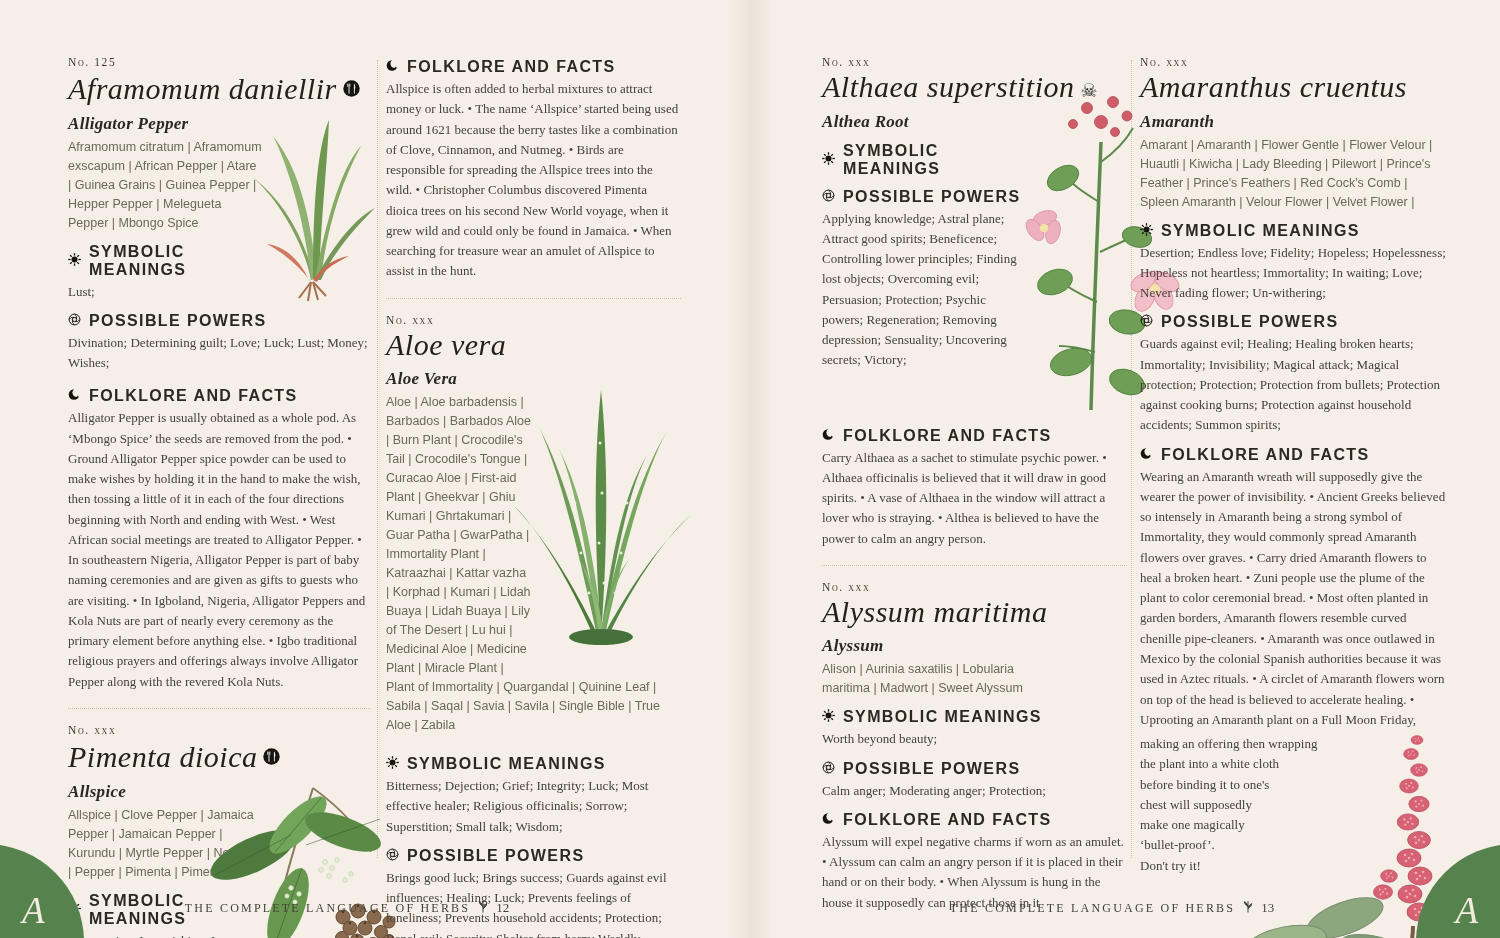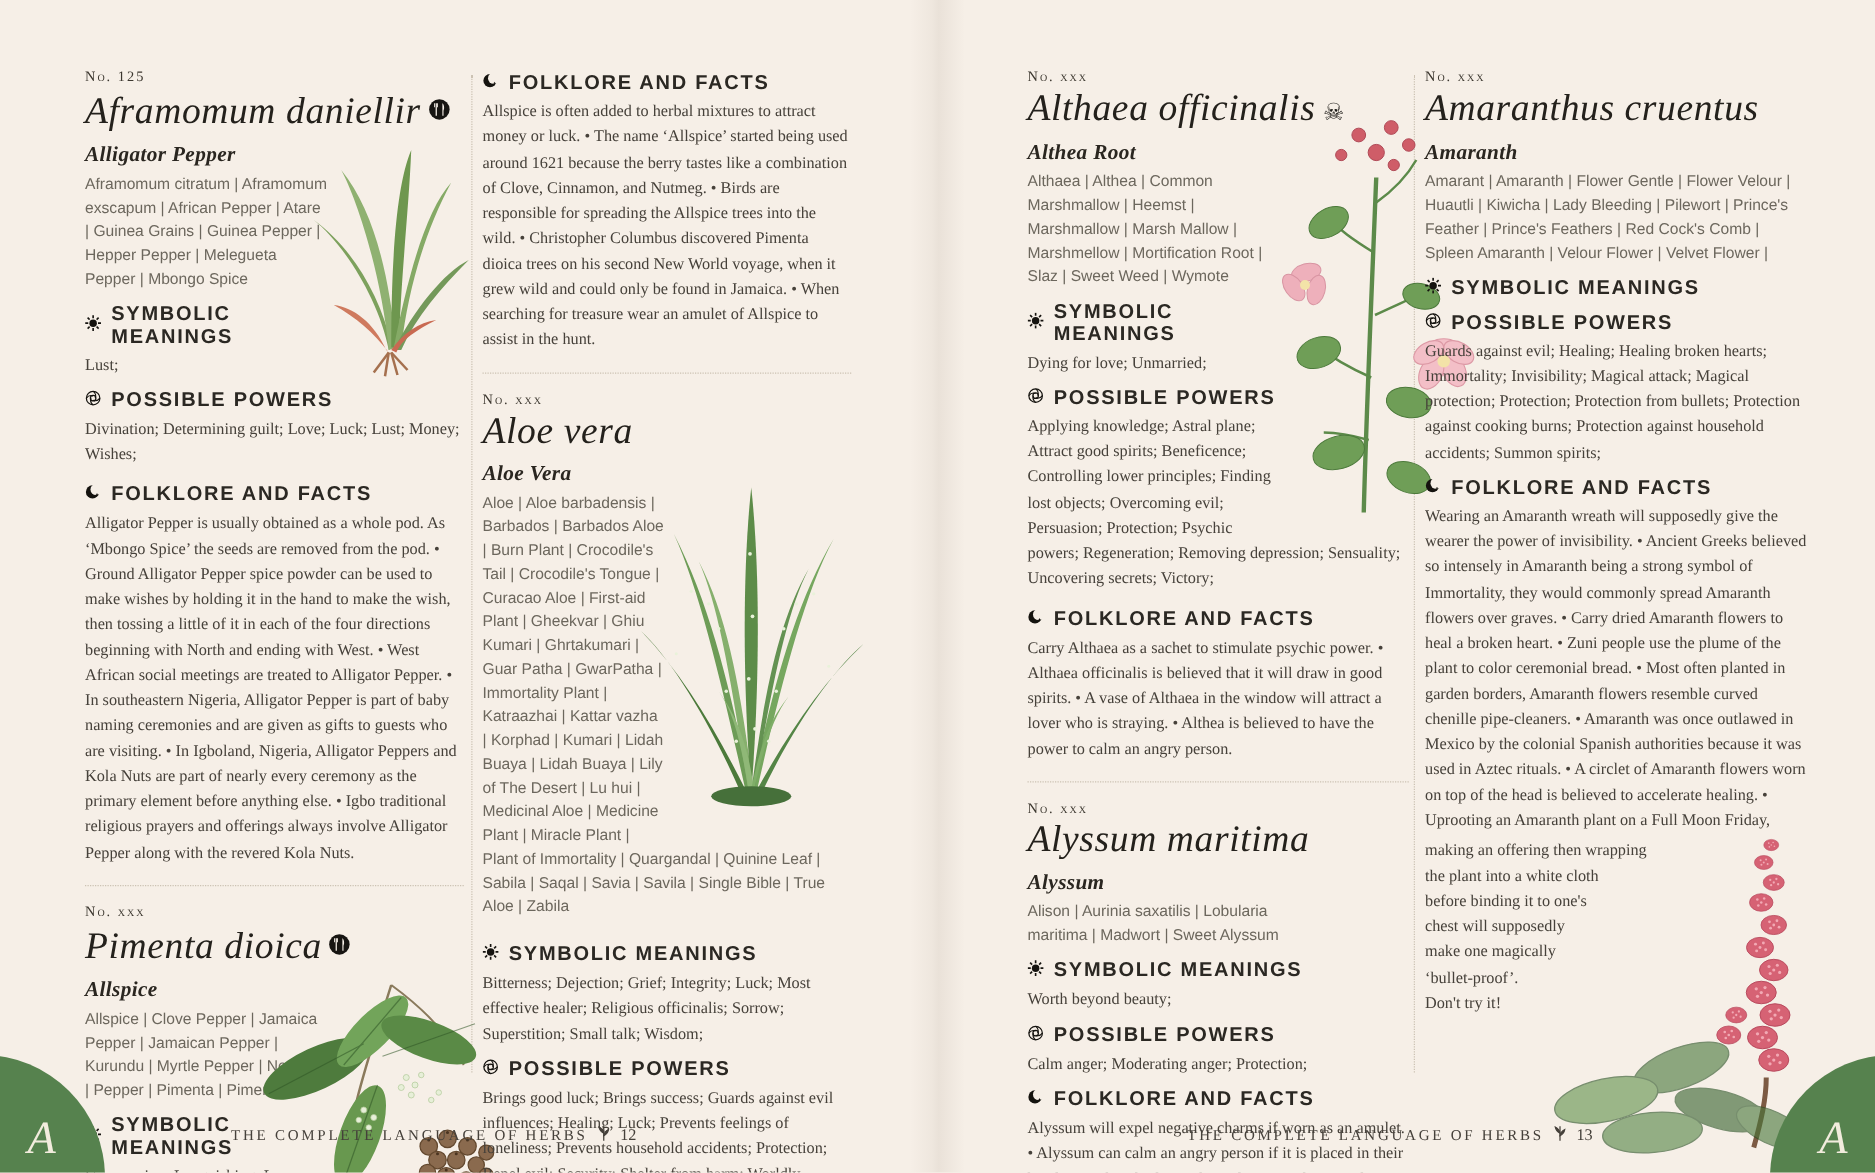--- a/index.html
+++ b/index.html
@@ -320,21 +320,21 @@
       <span class="sechead">POSSIBLE POWERS</span>
     </div>
     <p class="body">Brings good luck; Brings success; Guards against evil influences; Healing; Luck; Prevents feelings of loneliness; Prevents household accidents; Protection; Repel evil; Security; Shelter from harm; Worldly success;</p>
 
   </article>
 </div>
 
 <div class="col col3">
   <article class="entry">
     <div class="no">No. xxx</div>
-    <h2 class="latin"><span>Althaea officinalis</span><span class="skull">☠</span></h2>
+    <h2 class="latin"><span>Althaea superstition</span><span class="skull">☠</span></h2>
     <div class="illus il-althaea">
       <svg width="182" height="344" viewBox="0 0 182 344">
         <path d="M86,340 C88,262 92,172 96,72" stroke="#5c8a4a" stroke-width="3.5" fill="none"></path>
         <g stroke="#5c8a4a" stroke-width="2" fill="none">
           <path d="M96,92 C110,82 120,72 128,58"></path>
             <path d="M94,132 C78,122 66,114 56,102"></path>
           <path d="M95,182 C112,174 126,168 138,162"></path>
             <path d="M92,232 C74,224 60,216 48,206"></path>
           <path d="M90,282 C76,278 64,276 54,276"></path>
         </g>
@@ -364,28 +364,26 @@
         <circle cx="150" cy="219" r="5" fill="#f3e3a8"></circle>
         <g fill="#eeb0bb" stroke="#d894a2" stroke-width="0.8">
           <ellipse cx="40" cy="148" rx="12" ry="7" transform="rotate(-15 40 148)"></ellipse>
           <ellipse cx="30" cy="160" rx="12" ry="7" transform="rotate(55 30 160)"></ellipse>
           <ellipse cx="48" cy="162" rx="12" ry="7" transform="rotate(-75 48 162)"></ellipse>
         </g>
         <circle cx="39" cy="158" r="4" fill="#f3e3a8"></circle>
       </svg>
     </div>
     <h3 class="common">Althea Root</h3>
-    <p class="alts">Althaea | Althea | Common Marshmallow | Heemst | Marshmallow | Marsh Mallow | Marshmellow | Mortification Root | Slaz | Sweet Weed | Wymote</p>
     <div class="sec">
       <span class="icn"><svg width="13" height="13">
             <use href="#ic-sun"></use>
           </svg></span>
       <span class="sechead">SYMBOLIC MEANINGS</span>
     </div>
-    <p class="body">Dying for love; Unmarried;</p>
     <div class="sec">
       <span class="icn"><svg width="13" height="13">
             <use href="#ic-knot"></use>
           </svg></span>
       <span class="sechead">POSSIBLE POWERS</span>
     </div>
     <p class="body">Applying knowledge; Astral plane; Attract good spirits; Beneficence; Controlling lower principles; Finding lost objects; Overcoming evil; Persuasion; Protection; Psychic powers; Regeneration; Removing depression; Sensuality; Uncovering secrets; Victory;</p>
     <div class="clr"></div>
     <div class="sec">
       <span class="icn"><svg width="13" height="13">
@@ -433,20 +431,21 @@
     <div class="no">No. xxx</div>
     <h2 class="latin"><span>Amaranthus cruentus</span></h2>
     <h3 class="common">Amaranth</h3>
     <p class="alts">Amarant | Amaranth | Flower Gentle | Flower Velour | Huautli | Kiwicha | Lady Bleeding | Pilewort | Prince's Feather | Prince's Feathers | Red Cock's Comb | Spleen Amaranth | Velour Flower | Velvet Flower |</p>
     <div class="sec">
       <span class="icn"><svg width="13" height="13">
             <use href="#ic-sun"></use>
           </svg></span>
       <span class="sechead">SYMBOLIC MEANINGS</span>
     </div>
+    <p class="body">Desertion; Endless love; Fidelity; Hopeless; Hopelessness; Hopeless not heartless; Immortality; In waiting; Love; Never fading flower; Un-withering;</p>
     <div class="sec">
       <span class="icn"><svg width="13" height="13">
             <use href="#ic-knot"></use>
           </svg></span>
       <span class="sechead">POSSIBLE POWERS</span>
     </div>
     <p class="body">Guards against evil; Healing; Healing broken hearts; Immortality; Invisibility; Magical attack; Magical protection; Protection; Protection from bullets; Protection against cooking burns; Protection against household accidents; Summon spirits;</p>
     <div class="sec">
       <span class="icn"><svg width="13" height="13">
             <use href="#ic-moon"></use>

